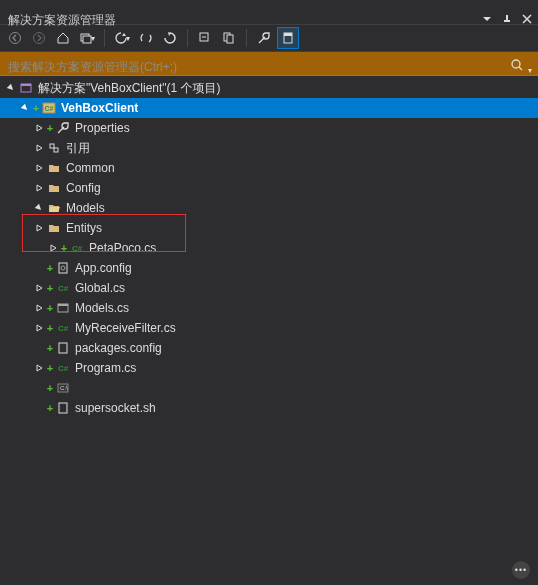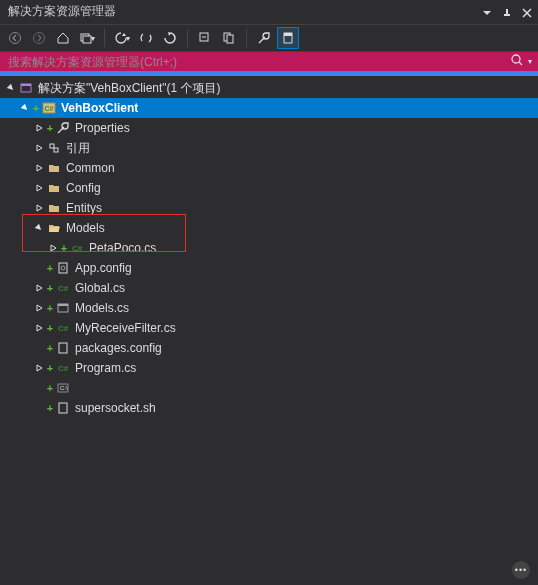--- a/index.html
+++ b/index.html
@@ -11,22 +11,22 @@
     color: #dcdcdc;
     width: 538px;
     height: 585px;
     overflow: hidden;
     position: relative;
   }
   .titlebar {
     background: #2d2d30;
     height: 24px;
     display: flex;
-    align-items: flex-end;
-    padding: 4px 4px;
+    align-items: flex-start;
+    padding: 12px 4px;
     color: #ccc;
     gap: 36px;
   }
   .title-text { flex: 1; padding-left: 4px; }
   .title-btns { display: flex; gap: 6px; align-items: center; }
   .tbtn { width: 14px; height: 14px; display:flex; align-items:center; justify-content:center; color:#dcdcdc; cursor:pointer;}
   .toolbar {
     height: 28px;
     background: #2d2d30;
     border-top:1px solid #3f3f46;
@@ -39,23 +39,23 @@
   .tb-item {
     width: 22px; height: 22px;
     display:flex; align-items:center; justify-content:center;
     color:#dcdcdc; cursor:pointer;
   }
   .tb-item svg { display:block; }
   .tb-sep { width:1px; height:18px; background:#46464a; margin:0 4px;}
   .tb-active { border:1px solid #007acc; background:#1c97ea33;}
   .searchbox {
     height: 24px;
-    background: #be185d;
-    border-bottom:5px solid #3b82f6;
-    display:flex; align-items:center;
+    background: #a16207;
+    border-bottom:1px solid #3b82f6;
+    display:flex; align-items:flex-end;
     padding:0 6px;
     color:#999;
   }
   .searchbox input {
     flex:1; background:transparent; border:0; outline:0;
     color:#dcdcdc; font-size:12px; font-family:inherit;
   }
   .searchbox input::placeholder { color:#8a8a8a; }
   .mag { color:#dcdcdc; }
   .tree { padding:2px 0; }
@@ -303,46 +303,46 @@
           <path d="M2 4 L6 4 L7 5 L12 5 L12 11 L2 11 Z" fill="#d7ba7d"></path>
         </svg>
       </span>
     <span class="lbl">Config</span>
   </div>
   <div class="row">
     <span class="spacer"></span>
       <span class="spacer"></span>
     <span class="arrow">
         <svg width="10" height="10" viewBox="0 0 10 10">
-          <path d="M3 2 L8 5 L3 8 Z" fill="none" stroke="#dcdcdc"></path>
-        </svg>
-      </span>
-    <span class="ic">
-        <svg width="14" height="14" viewBox="0 0 14 14">
-          <path d="M2 4 L6 4 L7 5 L12 5 L12 11 L2 11 Z" fill="#d7ba7d"></path>
-        </svg>
-      </span>
-    <span class="lbl">Entitys</span>
-  </div>
-
-  <div class="row">
-    <span class="spacer"></span>
-      <span class="spacer"></span>
-    <span class="arrow">
-        <svg width="10" height="10" viewBox="0 0 10 10">
           <path d="M2 2 L8 5 L2 8 Z" fill="#dcdcdc" transform="rotate(45 5 5)"></path>
         </svg>
       </span>
     <span class="ic">
         <svg width="14" height="14" viewBox="0 0 14 14">
           <path d="M2 4 L6 4 L7 5 L12 5 L12 11 L2 11 Z" fill="#d7ba7d"></path>
           <path d="M3 6 L13 6 L11 11 L2 11 Z" fill="#e8cf95"></path>
         </svg>
       </span>
     <span class="lbl">Models</span>
+  </div>
+
+  <div class="row">
+    <span class="spacer"></span>
+      <span class="spacer"></span>
+    <span class="arrow">
+        <svg width="10" height="10" viewBox="0 0 10 10">
+          <path d="M3 2 L8 5 L3 8 Z" fill="none" stroke="#dcdcdc"></path>
+        </svg>
+      </span>
+    <span class="ic">
+        <svg width="14" height="14" viewBox="0 0 14 14">
+          <path d="M2 4 L6 4 L7 5 L12 5 L12 11 L2 11 Z" fill="#d7ba7d"></path>
+        </svg>
+      </span>
+    <span class="lbl">Entitys</span>
   </div>
   <div class="row">
     <span class="spacer"></span>
       <span class="spacer"></span>
       <span class="spacer"></span>
     <span class="arrow">
         <svg width="10" height="10" viewBox="0 0 10 10">
           <path d="M3 2 L8 5 L3 8 Z" fill="none" stroke="#dcdcdc"></path>
         </svg>
       </span>

